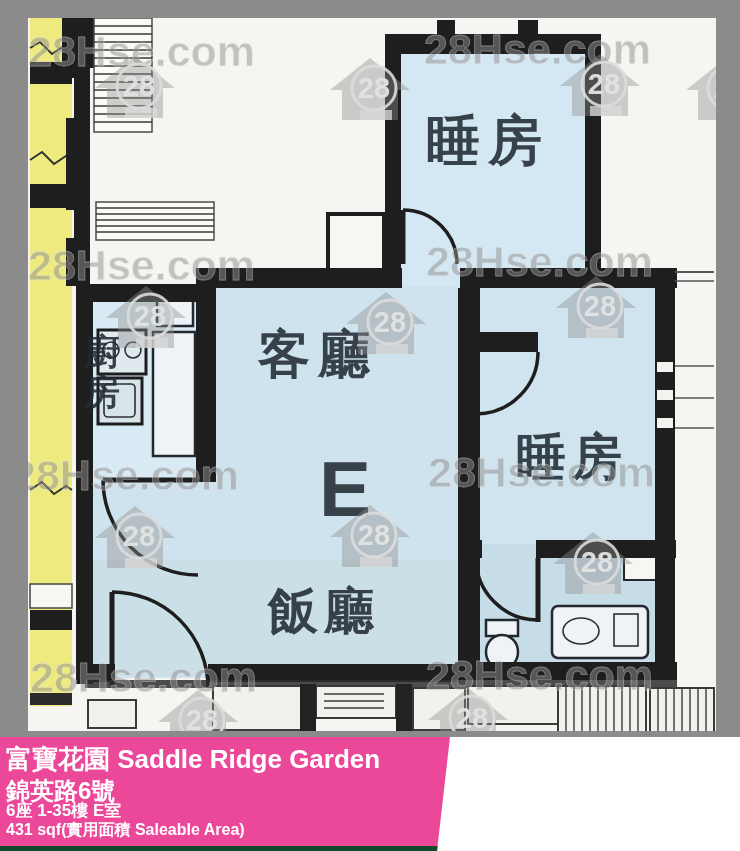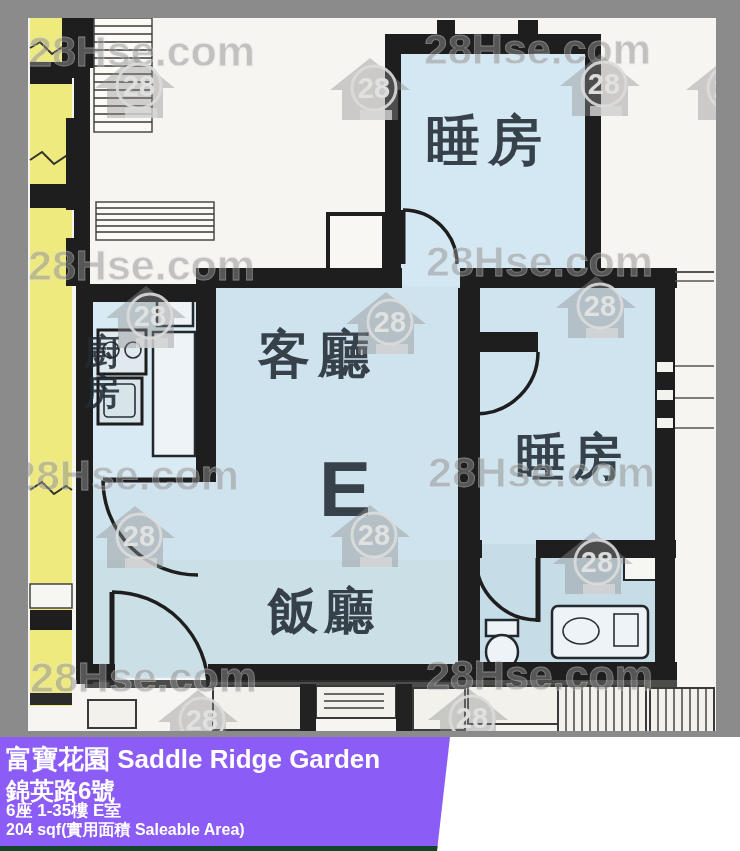--- a/index.html
+++ b/index.html
@@ -25,21 +25,21 @@
   .wmText{fill:#8f8f8f;opacity:.5;font-weight:700;font-size:43px;stroke:#e2e2e2;stroke-width:.8;}
   .wmHouseFill{fill:#8f8f8f;opacity:.42;}
   .wmBase{fill:#d9d9d9;opacity:.75;}
   .wmRing{fill:none;stroke:#dcdcdc;stroke-width:3;opacity:.9;}
   .wm28{fill:#e3e3e3;font-weight:700;font-size:29px;text-anchor:middle;opacity:.95;}
   .corrbox{fill:#f2f1ec;stroke:#3a3a3a;stroke-width:2;}
   
   .footer{position:absolute;left:0;top:737px;width:740px;height:114px;background:#ffffff;}
   .bar-green{
     position:absolute;left:0;top:0;width:740px;height:114px;
-    background:#8b5cf6;
+    background:#ec4899;
     clip-path:polygon(0 0,450px 0,437px 114px,0 114px);
     border-bottom:5px solid #12482a;box-sizing:border-box;
   }
   .ft{position:absolute;color:#ffffff;left:6px;white-space:nowrap;}
   .ft1{top:5px;font-size:26px;font-weight:700;}
   .ft2{top:38px;font-size:24px;font-weight:700;}
   .ft3{top:62px;font-size:17px;font-weight:700;}
   .ft4{top:83px;font-size:16px;font-weight:700;}
 </style>
 </head>
@@ -277,16 +277,16 @@
         </g>
   </g>
 </svg>
 </div>
 
 <div class="footer">
   <div class="bar-green">
     <div class="ft ft1">富寶花園 Saddle Ridge Garden</div>
     <div class="ft ft2">錦英路6號</div>
     <div class="ft ft3">6座 1-35樓 E室</div>
-    <div class="ft ft4">204 sqf(實用面積 Saleable Area)</div>
+    <div class="ft ft4">431 sqf(實用面積 Saleable Area)</div>
   </div>
 
 </div>
 
 </body></html>

